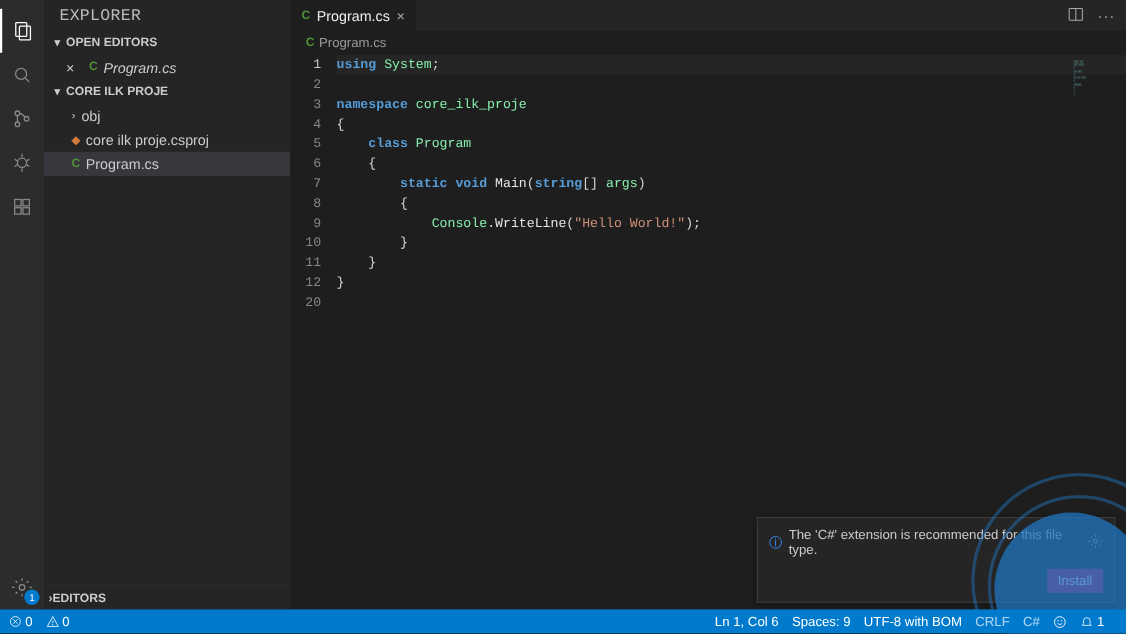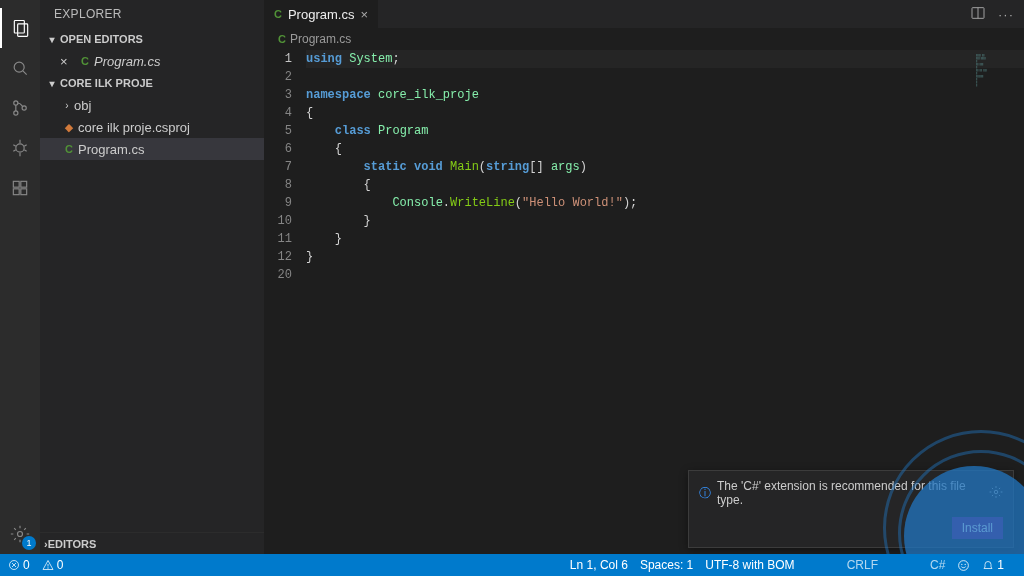--- a/index.html
+++ b/index.html
@@ -33,23 +33,24 @@
   display: flex; align-items: center; justify-content: center;
 }
 
 .sidebar {
   position: absolute; left: 40px; top: 0; bottom: 22px;
   width: 224px; background: #252526;
   display: flex; flex-direction: column;
 }
 .sidebar-title {
   padding: 0 14px; height: 28px;
-  font-size: 12px; color: #bbb;
+  font-size: 15px; color: #bbb;
   display: flex; align-items: center;
   letter-spacing: 0.3px;
+  font-family: Liberation Mono, monospace;
 }
 .section-header {
   height: 22px; display: flex; align-items: center;
   padding-left: 4px; font-size: 11px; font-weight: 700;
   color: #ccc; cursor: pointer;
 }
 .section-header .chev { width: 16px; text-align: center; font-size: 10px; color: #ccc; }
 .tree-item {
   height: 22px; display: flex; align-items: center;
   padding-left: 14px; font-size: 13px; cursor: pointer;
@@ -95,53 +96,53 @@
 .gutter {
   width: 42px; text-align: right; color: #858585; padding-right: 14px;
   padding-top: 0;
 }
 .gutter .ln { height: 18px; }
 .gutter .ln.cur { color: #c6c6c6; }
 .code { flex: 1; color: #d4d4d4; white-space: pre; }
 .code .line { height: 18px; }
 .tk-kw { color: #569cd6; font-weight: bold; }
 .tk-type { color: #86efac; }
-.tk-fn { color: #84cc16; }
+.tk-fn { color: #e5e5e5; }
 .tk-str { color: #ce9178; }
 .tk-pn { color: #d4d4d4; }
 .cursor-line-hl { background: rgba(255,255,255,0.03); }
 .minimap {
   position: absolute; right: 8px; top: 4px; width: 40px; height: 40px;
   opacity: 0.35; font-size: 2px; line-height: 3px; overflow: hidden;
   color: #6aa;
 }
 
 .notification {
   position: absolute; right: 10px; bottom: 28px;
   width: 326px; background: #252526; border: 1px solid #3c3c3c;
   box-shadow: 0 2px 8px rgba(0,0,0,0.4);
   padding: 8px 10px; font-size: 12px;
 }
 .notification .row1 { display: flex; align-items: center; color: #ccc; }
 .notification .info-icon { color: #3794ff; margin-right: 6px; }
 .notification .gear { margin-left: auto; color: #ccc; cursor: pointer; }
 .notification .row2 { display: flex; gap: 8px; justify-content: flex-end; margin-top: 10px; }
 .notification .btn {
-  background: #701a75; color: #fff; border: none; padding: 4px 10px;
+  background: #be185d; color: #fff; border: none; padding: 4px 10px;
   font-size: 12px; cursor: pointer;
 }
 
 .statusbar {
   position: absolute; left: 0; right: 0; bottom: 0; height: 22px;
   background: #007acc; color: #fff; font-size: 12px;
   display: flex; align-items: center; padding: 0 8px;
 }
 .statusbar .sitem { margin-right: 12px; display: inline-flex; align-items: center; gap: 3px; cursor: pointer; }
 .statusbar .grow { flex: 1; }
-.statusbar .dim { opacity: 0.7; margin-left: 40px; }
+.statusbar .dim { opacity: 0.7; }
 
 .overlay-shape {
   position: absolute; right: -20px; bottom: -30px;
   width: 140px; height: 140px; border-radius: 50%;
   background: #2176c1; opacity: 0.75; pointer-events: none;
 }
 .overlay-shape::after, .overlay-shape::before {
   content: ""; position: absolute; border: 3px solid #2176c1; border-radius: 50%;
   opacity: 0.6;
 }
@@ -328,21 +329,21 @@
   <span class="sitem">
     <svg style="width:12px;height:12px;stroke:#fff;fill:none;stroke-width:1.5" viewBox="0 0 24 24">
         <path d="M12 3l10 18H2z"></path>
         <line x1="12" y1="10" x2="12" y2="15"></line>
         <circle cx="12" cy="18" r="0.5" fill="#fff"></circle>
       </svg>
     <span>0</span>
   </span>
   <span class="grow"></span>
   <span class="sitem">Ln 1, Col 6</span>
-  <span class="sitem">Spaces: 1</span>
+  <span class="sitem">Spaces: 9</span>
   <span class="sitem">UTF-8 with BOM</span>
   <span class="sitem dim">CRLF</span>
   <span class="sitem dim">C#</span>
   <span class="sitem">
     <svg style="width:13px;height:13px;stroke:#fff;fill:none;stroke-width:1.5" viewBox="0 0 24 24">
         <circle cx="12" cy="12" r="9"></circle>
         <path d="M8 14s1.5 2 4 2 4-2 4-2"></path>
         <circle cx="9" cy="10" r="0.5" fill="#fff"></circle>
         <circle cx="15" cy="10" r="0.5" fill="#fff"></circle>
       </svg>

